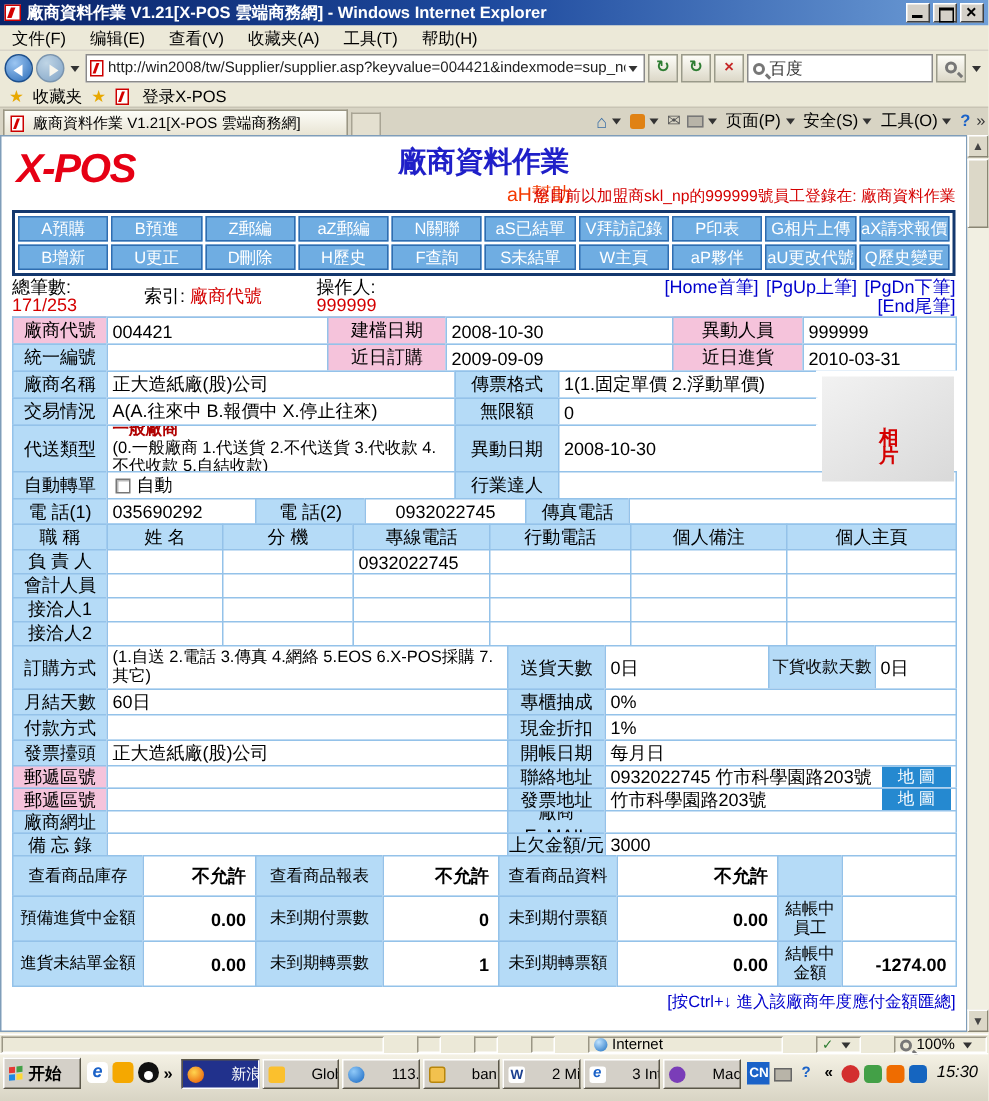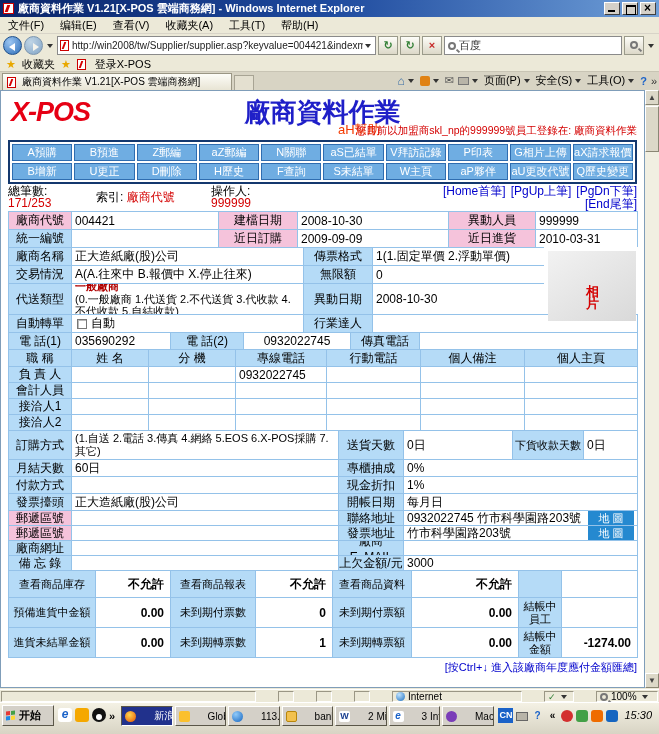--- a/index.html
+++ b/index.html
@@ -28,21 +28,21 @@
   .arrow-r::after { content:""; position:absolute; left:8px; top:6px; border:4px solid transparent; border-left:6px solid #fff; border-right:0; }
   .dd { width:0; height:0; border:3px solid transparent; border-top:4px solid #333; margin:4px 2px 0 2px; flex:none; }
   #addrfield { flex:1; height:19px; background:#fff; border:1px solid #8a8a8a; display:flex; align-items:center; padding:0 2px; overflow:hidden; }
   .fav-ico { width:9px; height:11px; background:#fff; border:1px solid #c00; position:relative; margin-right:3px; flex:none; }
   .fav-ico::after { content:""; position:absolute; left:2px; top:1px; width:2px; height:7px; background:#d40000; transform:skewX(-20deg); }
   #addrfield .url { font-size:10px; color:#222; white-space:nowrap; overflow:hidden; flex:1; }
   .sqbtn { width:20px; height:19px; background:linear-gradient(#fdfdf8,#dcd8c8); border:1px solid #9a9a8a; font-size:11px; text-align:center; line-height:17px; flex:none; }
   .sqbtn.go::after { content:"↻"; color:#2e7d32; font-weight:bold; }
   .sqbtn.refresh::after { content:"↻"; color:#2e7d32; font-weight:bold; }
   .sqbtn.stop::after { content:"×"; color:#c62828; font-weight:bold; }
-  #searchbox { width:178px; height:19px; background:#fff; border:1px solid #8a8a8a; display:flex; align-items:center; padding:0 3px; gap:3px; flex:none; }
+  #searchbox { width:124px; height:19px; background:#fff; border:1px solid #8a8a8a; display:flex; align-items:center; padding:0 3px; gap:3px; flex:none; }
   .mag { width:8px; height:8px; border:2px solid #777; border-radius:50%; position:relative; flex:none; }
   .mag::after { content:""; position:absolute; left:6px; top:6px; width:4px; height:2px; background:#777; transform:rotate(45deg); }
   #searchbox .q { font-size:11px; color:#333; flex:1; }
 
   
   #favbar { height:15px; background:#ece9d8; display:flex; align-items:center; padding:0 6px; gap:6px; font-size:11px; border-bottom:1px solid #c8c4b4; }
   .star { color:#e8a800; font-size:11px; }
 
   
   #tabrow { height:18px; background:#d8d4c4; display:flex; align-items:flex-end; padding:0 2px; }
@@ -61,21 +61,21 @@
   
   #viewport { position:absolute; top:90px; left:0; width:645px; height:598px; background:#fff; border:1px solid #7f9db9; overflow:hidden; }
   #vscroll { position:absolute; top:90px; right:0; width:14px; height:598px; background:#f1efe2; }
   .sbtn { position:absolute; left:0; width:14px; height:15px; background:#dcd8c8; border:1px solid; border-color:#fff #8a8674 #8a8674 #fff; text-align:center; font-size:8px; line-height:13px; color:#444; }
   .sbtn.up { top:0; } .sbtn.down { bottom:0; }
   #sthumb { position:absolute; left:0; top:16px; width:14px; height:46px; background:#dcd8c8; border:1px solid; border-color:#fff #8a8674 #8a8674 #fff; }
 
   
   #pagehead { position:relative; height:44px; margin:4px 7px 0 7px; }
   #logo { position:absolute; left:3px; top:2px; font-size:27px; font-weight:bold; font-style:italic; color:#e60014; letter-spacing:-1px; font-family:"Liberation Sans",sans-serif; }
-  #ptitle { position:absolute; left:0; right:0; top:0; text-align:center; font-size:26px; font-weight:bold; color:#1f1fc8; font-family:"DejaVu Serif","Liberation Serif",serif; }
+  #ptitle { position:absolute; left:0; right:0; top:0; text-align:center; font-size:19px; font-weight:bold; color:#1f1fc8; font-family:"DejaVu Serif","Liberation Serif",serif; }
   #helplink { position:absolute; left:330px; top:26px; font-size:13px; color:#f43a00; }
   #loginmsg { position:absolute; right:0; top:29px; font-size:10.5px; color:#d40000; }
 
   
   #toolbar { margin:1px 7px 0 7px; border:2px solid #14386e; padding:1px; background:#fff; }
   .tbrow { display:flex; }
   .tbrow button { flex:1; height:17px; margin:1px; background:#6fade2; border:1px solid #2f6db0; color:#fff; font-size:11px; padding:0; font-family:inherit; white-space:nowrap; overflow:hidden; }
 
   
   #navrow { margin:1px 7px 0 7px; height:26px; display:flex; font-size:12px; position:relative; }

